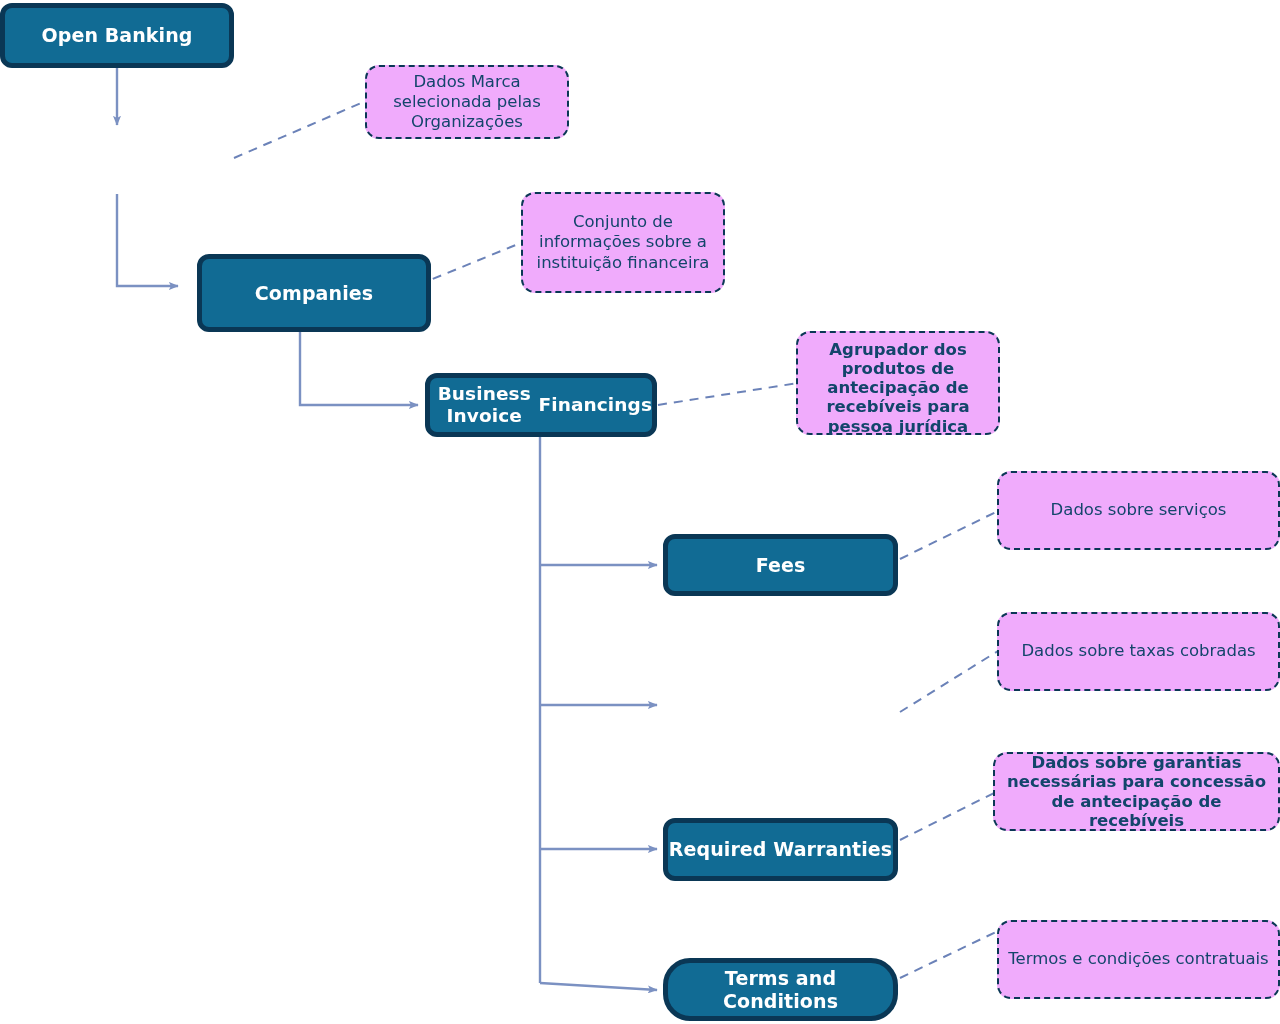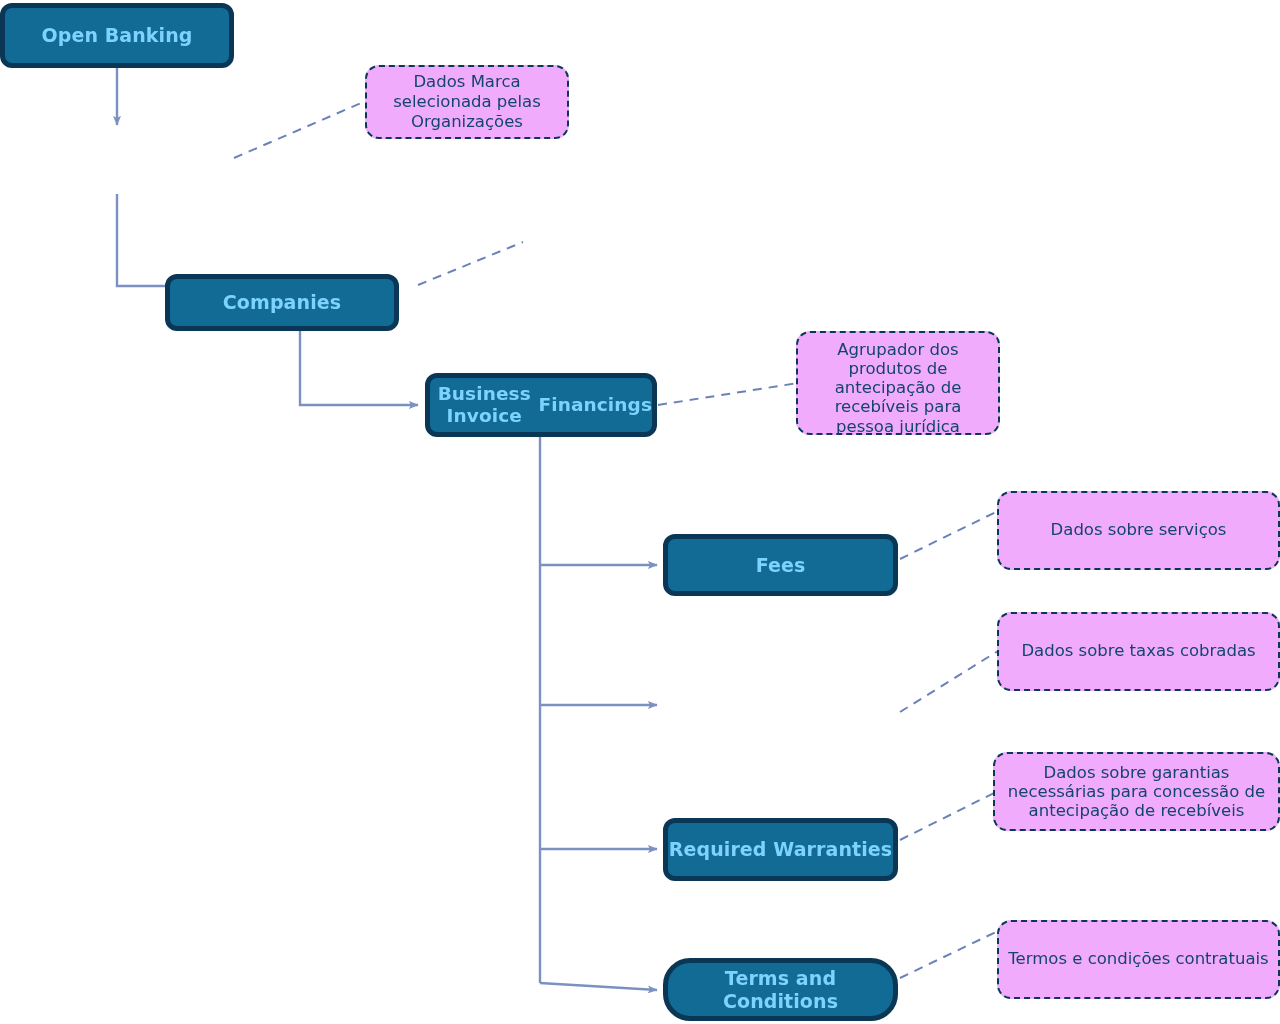--- a/index.html
+++ b/index.html
@@ -28,21 +28,21 @@
     pointer-events: none;
   }
 
   
   .node {
     position: absolute;
     box-sizing: border-box;
     background: #116B94;
     border: 5px solid #0A3755;
     border-radius: 12px;
-    color: #7dd3fc;
+    color: #ffffff;
     display: flex;
     align-items: center;
     justify-content: center;
     text-align: center;
     font-size: 19px;
     font-weight: 600;
     line-height: 1.18;
     letter-spacing: 0.1px;
     z-index: 3;
   }
@@ -58,21 +58,21 @@
     color: #13456B;
     display: flex;
     align-items: center;
     justify-content: center;
     text-align: center;
     font-size: 16.5px;
     line-height: 1.22;
     padding: 4px 8px;
     z-index: 2;
   }
-  .note.tight { line-height: 1.16; }
+  .note.tight { line-height: 1.16; font-weight: bold; }
   .note-overflow {
     overflow: visible;
   }
 </style>
 </head>
 <body>
 
 <div id="canvas">
 
   <svg id="connectors" viewBox="0 0 1280 1024" width="1280" height="1024">
@@ -107,21 +107,21 @@
       <path d="M900,840 L998,791"></path>
       <path d="M900,978 L998,931"></path>
     </g>
   </svg>
 
   <div class="node" style="left:0px; top:3px; width:234px; height:65px;">
     <span>Open Banking</span>
   </div>
 
 
-  <div class="node" style="left:165px; top:254px; width:234px; height:57px;margin-top:20px;">
+  <div class="node" style="left:197px; top:254px; width:234px; height:78px;">
     <span>Companies</span>
   </div>
 
   <div class="node two-line" style="left:425px; top:373px; width:232px; height:64px; ">
     <span>Business Invoice</span>
     <span>Financings</span>
   </div>
 
   <div class="node" style="left:663px; top:534px; width:235px; height:62px;text-align:center;">
     <span>Fees</span>
@@ -133,26 +133,29 @@
   </div>
 
   <div class="node" style="left:663px; top:958px; width:235px; height:63px;border-radius:27px;">
     <span>Terms and Conditions</span>
   </div>
 
   <div class="note" style="left:365px; top:65px; width:204px; height:74px;">
     <span>Dados Marca selecionada pelas Organizações</span>
   </div>
 
+  <div class="note" style="left:521px; top:192px; width:204px; height:101px;">
+    <span>Conjunto de informações sobre a instituição financeira</span>
+  </div>
 
   <div class="note tight note-overflow" style="left:796px; top:331px; width:204px; height:104px; align-items:flex-start; padding-top:7px;">
     <span>Agrupador dos produtos de antecipação de recebíveis para pessoa jurídica</span>
   </div>
 
-  <div class="note" style="left:997px; top:491px; width:283px; height:79px;">
+  <div class="note" style="left:997px; top:471px; width:283px; height:79px;">
     <span>Dados sobre serviços</span>
   </div>
 
   <div class="note" style="left:997px; top:612px; width:283px; height:79px;">
     <span>Dados sobre taxas cobradas</span>
   </div>
 
   <div class="note tight" style="left:993px; top:752px; width:287px; height:79px;">
     <span>Dados sobre garantias necessárias para concessão de antecipação de recebíveis</span>
   </div>

